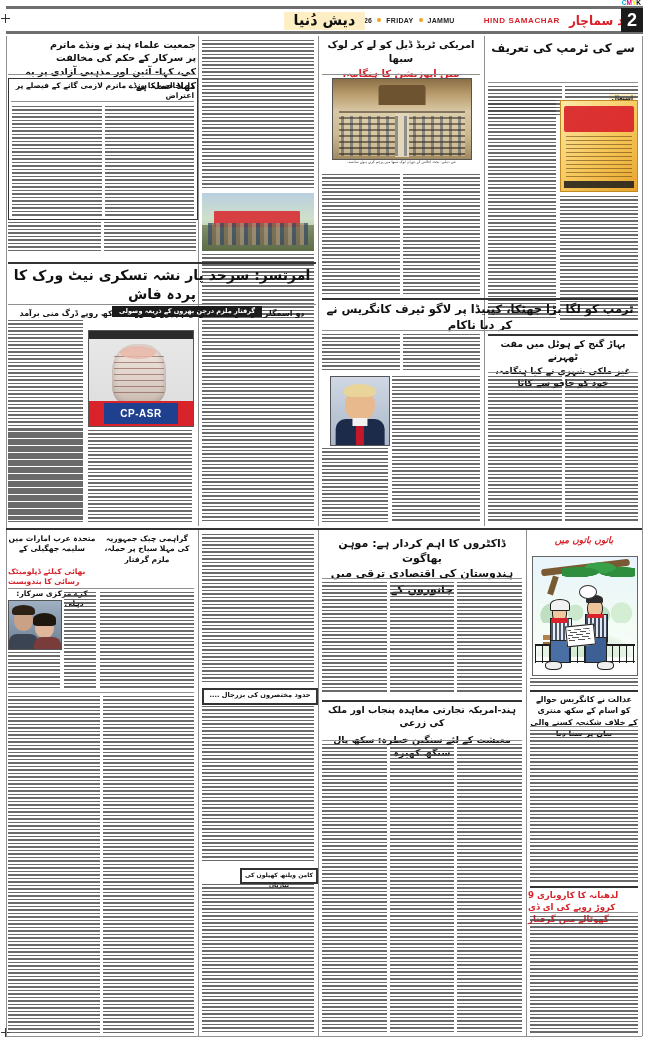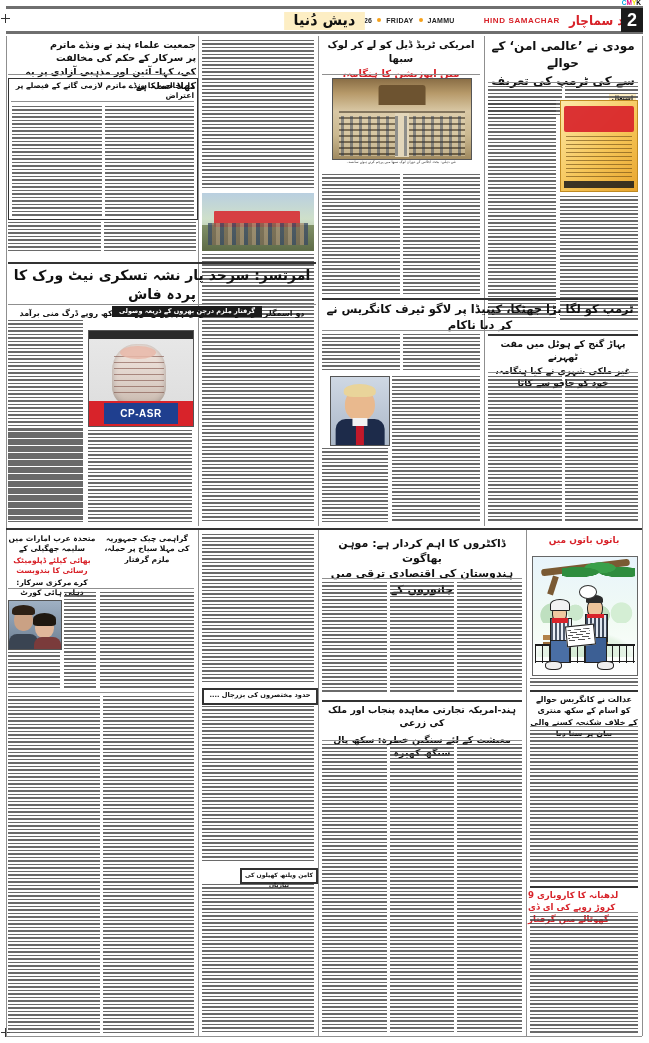--- a/index.html
+++ b/index.html
@@ -192,21 +192,20 @@
     <div style="position:absolute;left:6%;top:46%;width:88%;height:50%;
       background:repeating-linear-gradient(90deg,rgba(40,55,80,.45) 0 3px, rgba(255,255,255,0) 3px 9px);"></div>
   </div>
   <div class="cap" style="position:absolute;left:322px;top:160px;width:158px;">نئی دہلی: بجٹ اجلاس کے دوران لوک سبھا میں پرچم کرتے ہوئے سانسد۔</div>
   <div class="cols2" style="position:absolute;left:322px;top:174px;width:158px;height:120px;">
     <div class="copy dense" style="height:120px"></div>
     <div class="copy dense" style="height:120px"></div>
   </div>
 
   <div style="position:absolute;left:488px;top:38px;width:150px;">
-    <div class="hl" style="font-size:12px;text-align:center">مودی نے ’عالمی امن‘ کے حوالے</div>
     <div class="hl" style="font-size:12px;text-align:center;margin-top:2px">سے کی ٹرمپ کی تعریف</div>
   </div>
   <div class="hrule" style="left:488px;top:82px;width:150px;"></div>
 
   <div style="position:absolute;left:596px;top:85px;width:40px;">
     <span class="kicker" style="font-size:6px;font-weight:bold;display:inline-block;direction:rtl">اشتعال</span>
   </div>
   <div class="cols2" style="position:absolute;left:488px;top:86px;width:150px;height:30px;">
     <div class="copy dense" style="height:30px"></div>
     <div class="copy dense" style="height:30px"></div>
@@ -295,21 +294,21 @@
 
   <div class="vrule" style="left:198px;top:530px;height:506px"></div>
   <div class="vrule" style="left:318px;top:530px;height:506px"></div>
   <div class="vrule" style="left:526px;top:530px;height:506px"></div>
 
   <div style="position:absolute;left:100px;top:534px;width:94px;">
     <div class="hl" style="font-size:7.6px;text-align:center">گراہمی چیک جمہوریہ کی مہلا سیاح پر حملہ، ملزم گرفتار</div>
   </div>
   <div style="position:absolute;left:8px;top:534px;width:88px;">
     <div class="hl" style="font-size:7.6px;text-align:center">متحدہ عرب امارات میں سلیمہ جھگیلی کے</div>
-    <div class="hl" style="font-size:7.6px;text-align:center;margin-top:1px">
+    <div class="hl" style="font-size:7.6px;text-align:left;margin-top:12px">
       <span class="r">بھائی کیلئے ڈپلومیٹک رسائی کا بندوبست</span>
     </div>
     <div class="hl" style="font-size:7.6px;text-align:center;margin-top:1px">کرے مرکزی سرکار: دہلی ہائی کورٹ</div>
   </div>
   <div class="hrule" style="left:8px;top:588px;width:186px;"></div>
 
   <div class="copy dense" style="position:absolute;left:100px;top:592px;width:94px;height:96px;"></div>
 
   <div class="photo" style="left:8px;top:600px;width:52px;height:48px;border:1px solid #555;">
     <div style="position:absolute;inset:0;background:linear-gradient(#9fb0c3,#6d7f93);"></div>
@@ -361,21 +360,21 @@
       <span>معیشت کے لئے سنگین خطرہ: سکھ پال سنگھ کھیرہ</span>
     </div>
   </div>
   <div class="hrule" style="left:322px;top:740px;width:200px;"></div>
   <div class="cols3" style="position:absolute;left:322px;top:744px;width:200px;height:290px;">
     <div class="copy dense" style="height:290px"></div>
     <div class="copy dense" style="height:290px"></div>
     <div class="copy dense" style="height:290px"></div>
   </div>
 
-  <div style="position:absolute;left:530px;top:534px;width:108px;height:16px;">
+  <div style="position:absolute;left:530px;top:534px;width:108px;height:16px;font-style:italic;">
     <div class="hl" style="font-size:9px;text-align:center;color:#d8232a">باتوں باتوں میں</div>
   </div>
   <div style="position:absolute;left:530px;top:548px;width:108px;text-align:center;">
     <span style="font-size:4px;color:#555;font-family:'Liberation Sans',sans-serif;direction:ltr;display:inline-block">www.shahbajgmx.com</span>
   </div>
 
   <div class="photo" style="left:532px;top:556px;width:104px;height:118px;border:1px solid #666;">
     <div class="toon-sky"></div>
 
     <div style="position:absolute;left:4%;top:34%;width:92%;height:22%;

